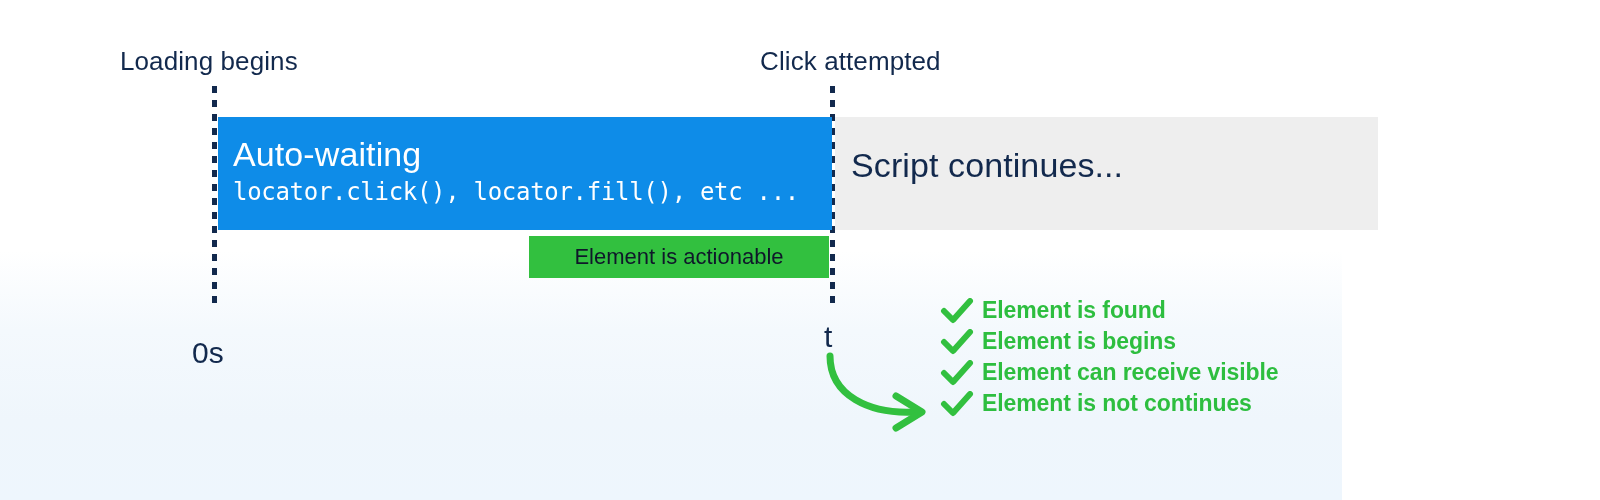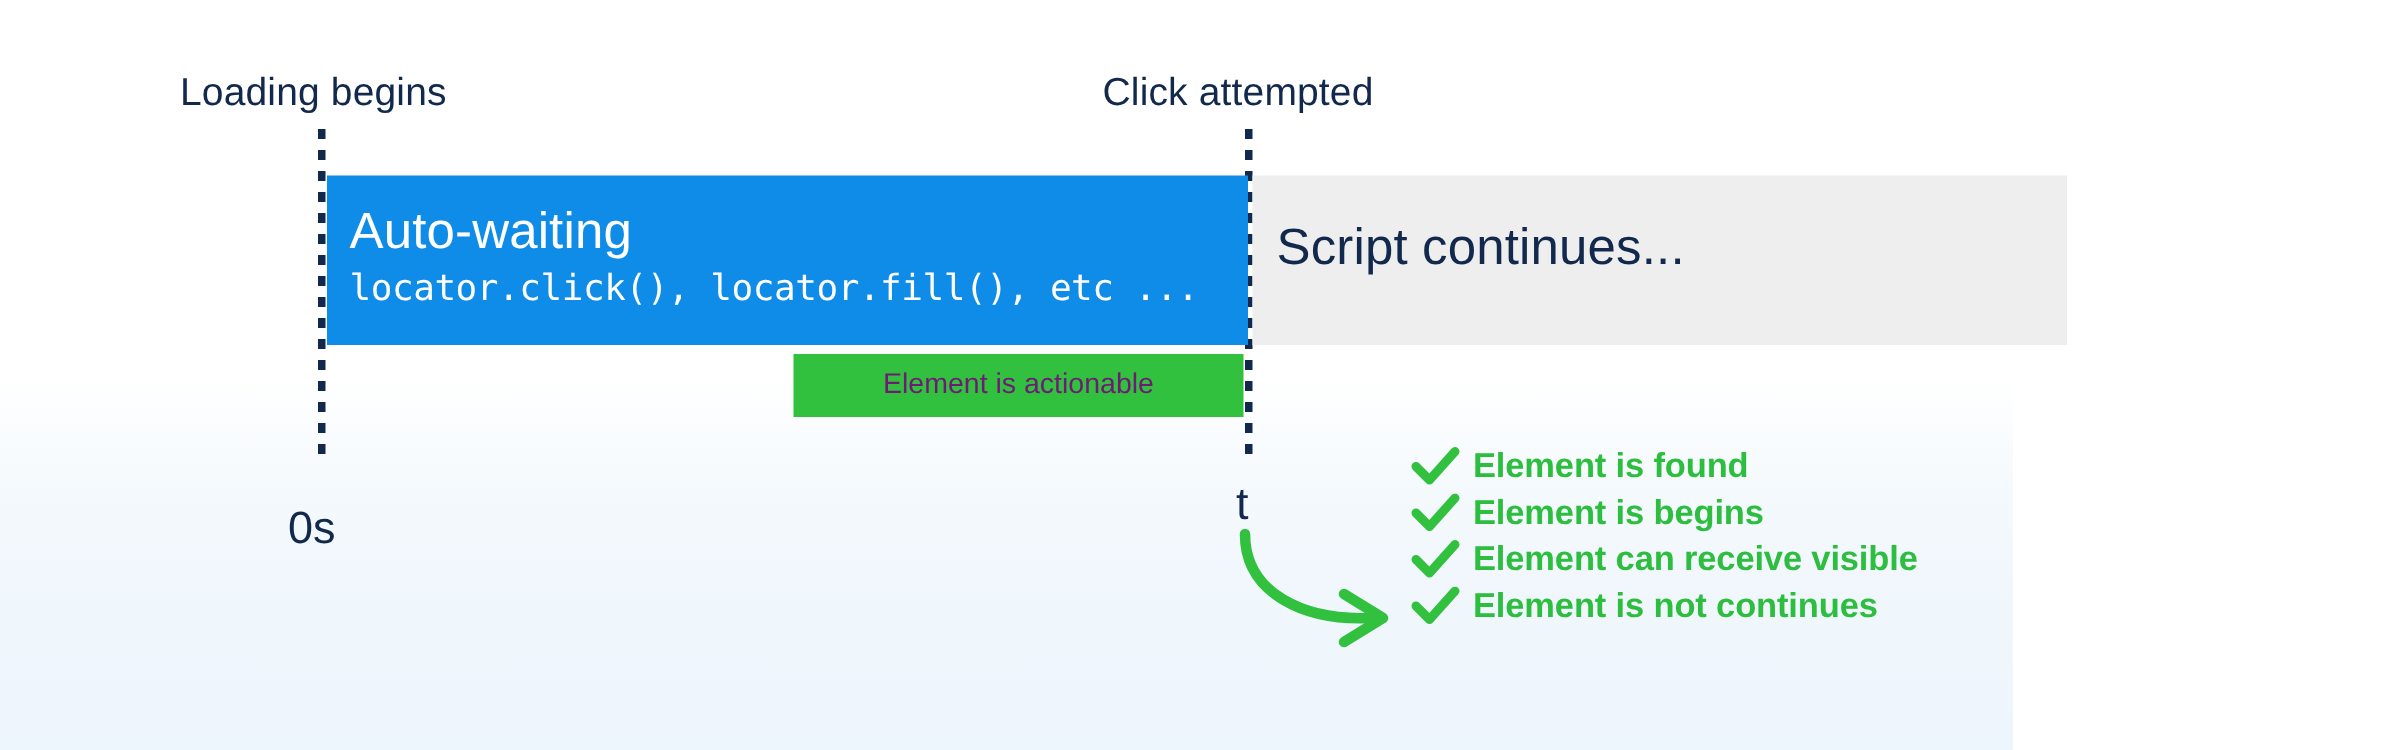--- a/index.html
+++ b/index.html
@@ -27,21 +27,21 @@
 
   
   .marker-label {
     position: absolute;
     font-size: 26px;
     color: #12294d;
     white-space: nowrap;
     letter-spacing: 0.1px;
   }
   #label-loading { left: 120px; top: 46px; }
-  #label-click   { left: 735px; top: 46px; }
+  #label-click   { left: 760px; top: 46px; }
 
   
   .dash-line {
     position: absolute;
     width: 5px;
     background-image: linear-gradient(to bottom,
         #12294d 0px, #12294d 7px,
         rgba(0,0,0,0) 7px, rgba(0,0,0,0) 14px);
     background-size: 5px 14px;
     background-repeat: repeat-y;
@@ -100,22 +100,22 @@
   }
 
   
   #badge-actionable {
     position: absolute;
     left: 529px;
     top: 236px;
     width: 300px;
     height: 42px;
     background: #32c03f;
-    color: #701a75;
-    font-size: 19px;
+    color: #0f172a;
+    font-size: 22px;
     display: flex;
     align-items: center;
     justify-content: center;
     box-sizing: border-box;
   }
 
   
   #curved-arrow {
     position: absolute;
     left: 818px;

